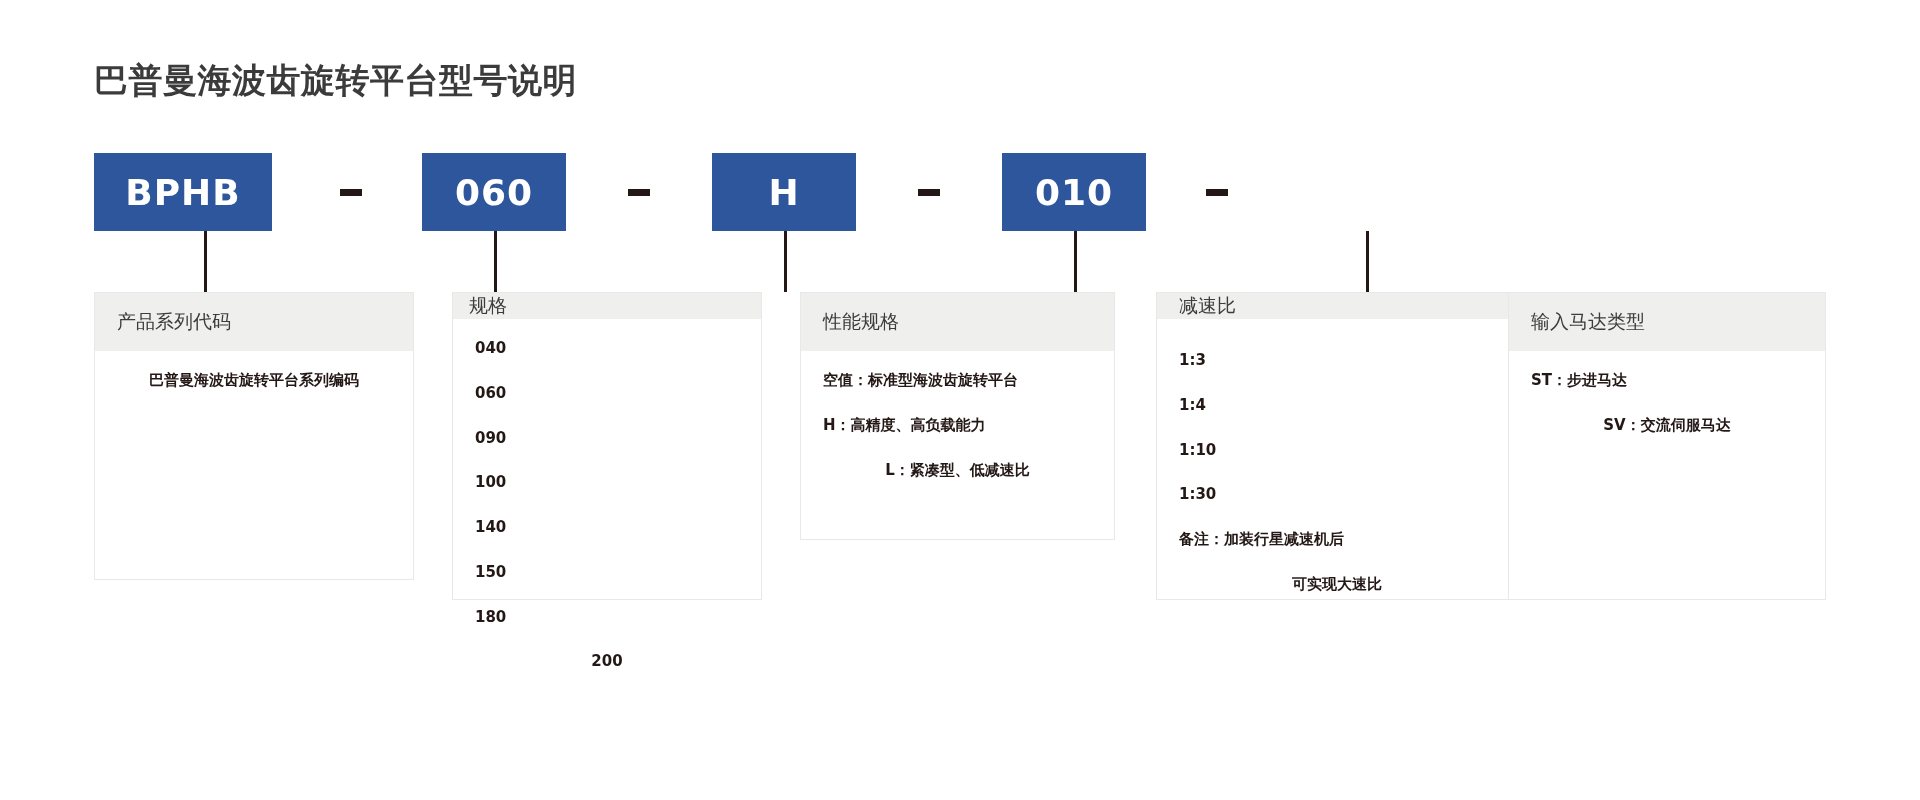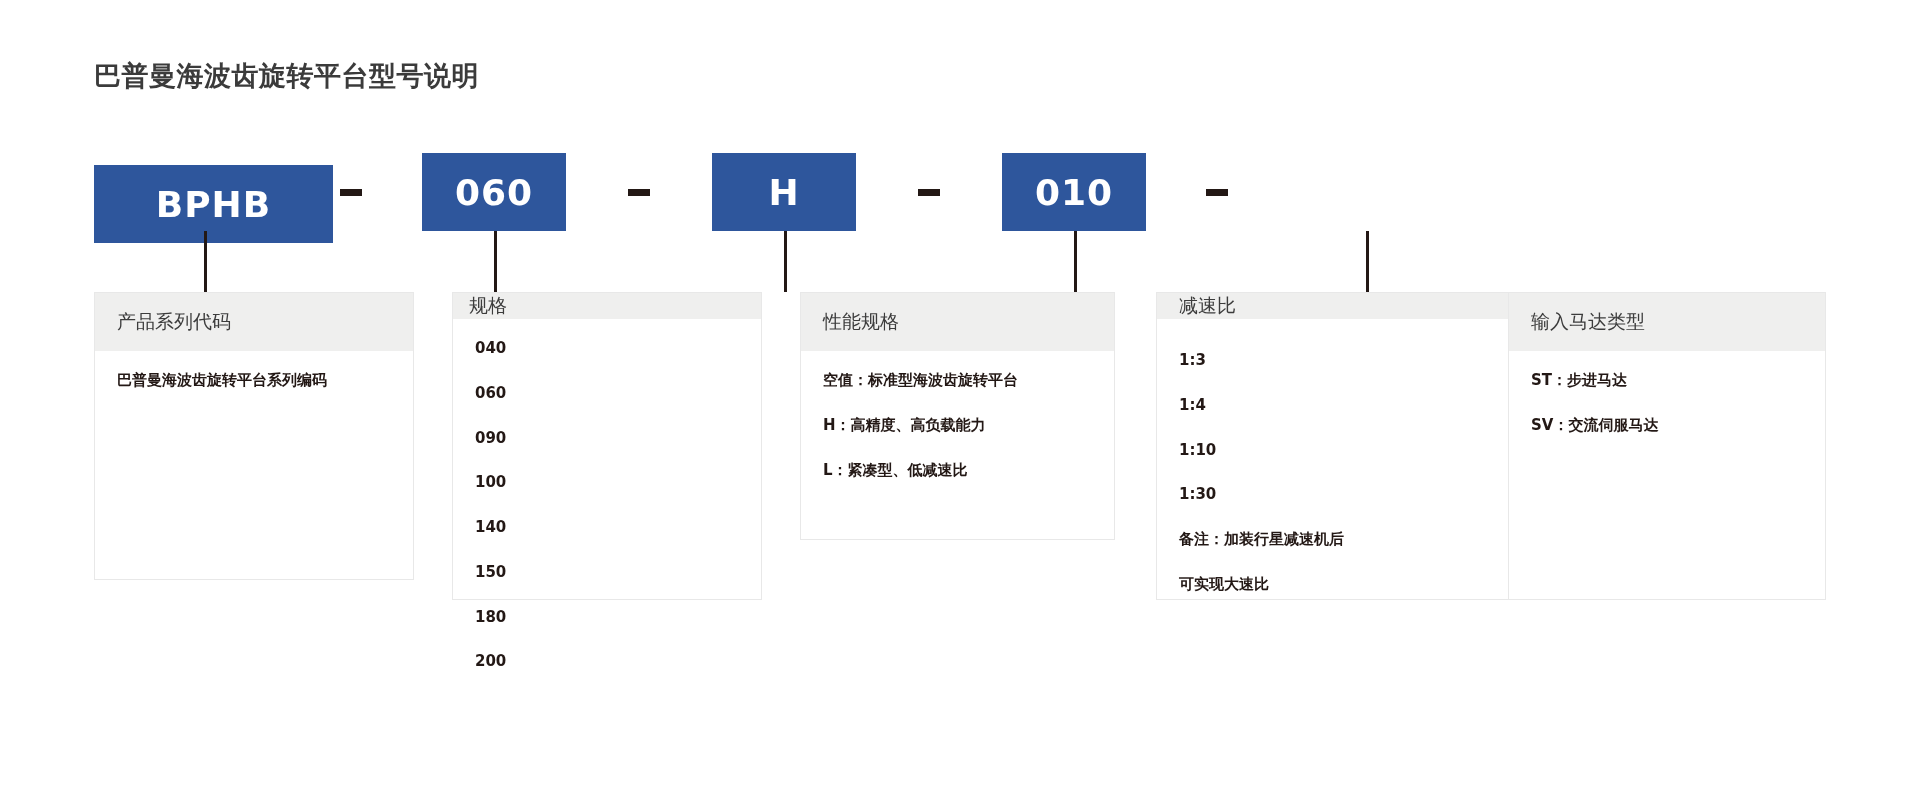--- a/index.html
+++ b/index.html
@@ -16,21 +16,21 @@
     width: 1920px;
     height: 800px;
     background: #ffffff;
   }
 
   
   .page-title {
     position: absolute;
     left: 94px;
     top: 58px;
-    font-size: 27px;
+    font-size: 34px;
     font-weight: bold;
     color: #3b3b3b;
     letter-spacing: 0.5px;
     white-space: nowrap;
   }
 
   
   .code-row {
     position: absolute;
     left: 0;
@@ -94,32 +94,32 @@
   }
   .panel-line {
     font-size: 15px;
     font-weight: bold;
     color: #231815;
     line-height: 1.05;
     margin-bottom: 29px;
     white-space: nowrap;
     font-family: "DejaVu Sans", "Liberation Sans", sans-serif;
   }
-  .panel-line:last-child { margin-bottom: 0; }
+  .panel-line:last-child { margin-bottom: 0; text-align: center; }
 </style>
 </head>
 <body>
 
 <div id="page">
 
   <div class="page-title">巴普曼海波齿旋转平台型号说明</div>
 
   <div class="code-row">
 
-  <div class="code-chip" style="left: 94px; width: 239px; background: rgb(46, 86, 156); margin-top: 12px;">BPHB</div>
+  <div class="code-chip" style="left: 94px; width: 178px; background: rgb(46, 86, 156);">BPHB</div>
       <div class="code-chip" style="left: 422px; width: 144px; background: rgb(46, 86, 156);">060</div>
       <div class="code-chip" style="left: 712px; width: 144px; background: rgb(46, 86, 156);">H</div>
       <div class="code-chip" style="left: 1002px; width: 144px; background: rgb(46, 86, 156);">010</div>
       <div class="code-dash" style="left: 340px;"></div>
       <div class="code-dash" style="left: 628px;"></div>
       <div class="code-dash" style="left: 918px;"></div>
       <div class="code-dash" style="left: 1206px;"></div>
     </div>
 
   <div class="connectors-layer">

